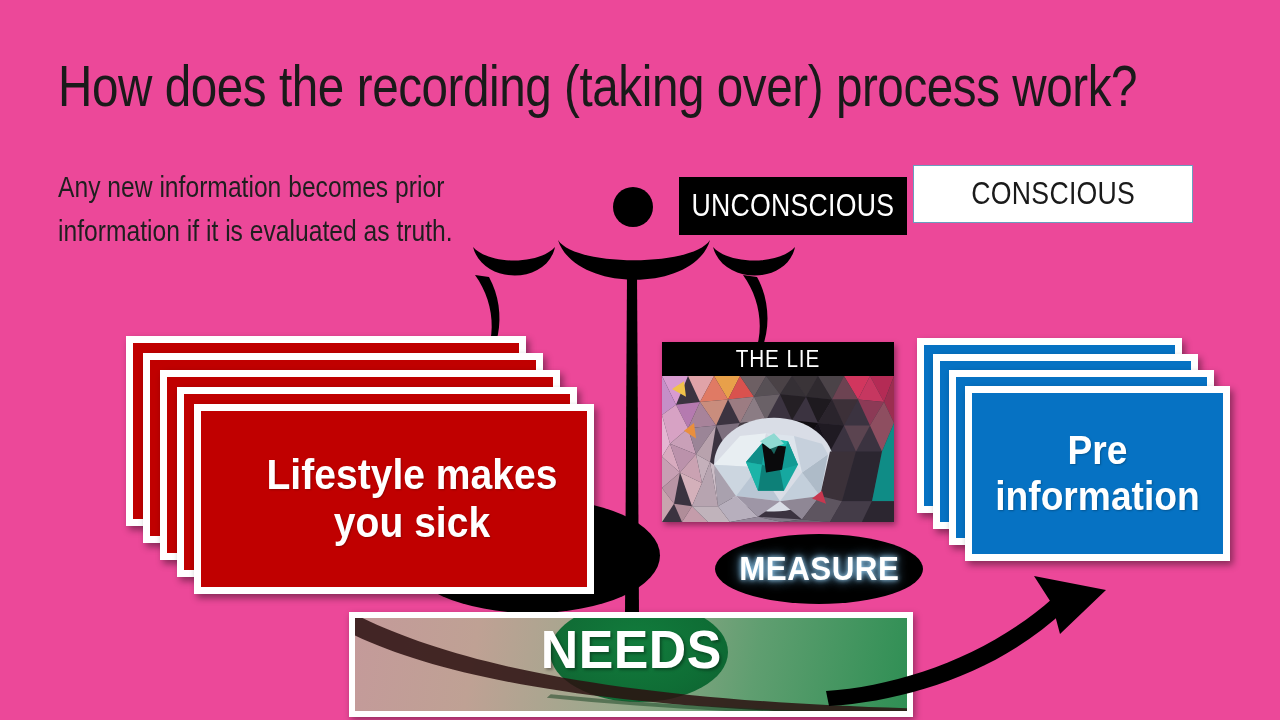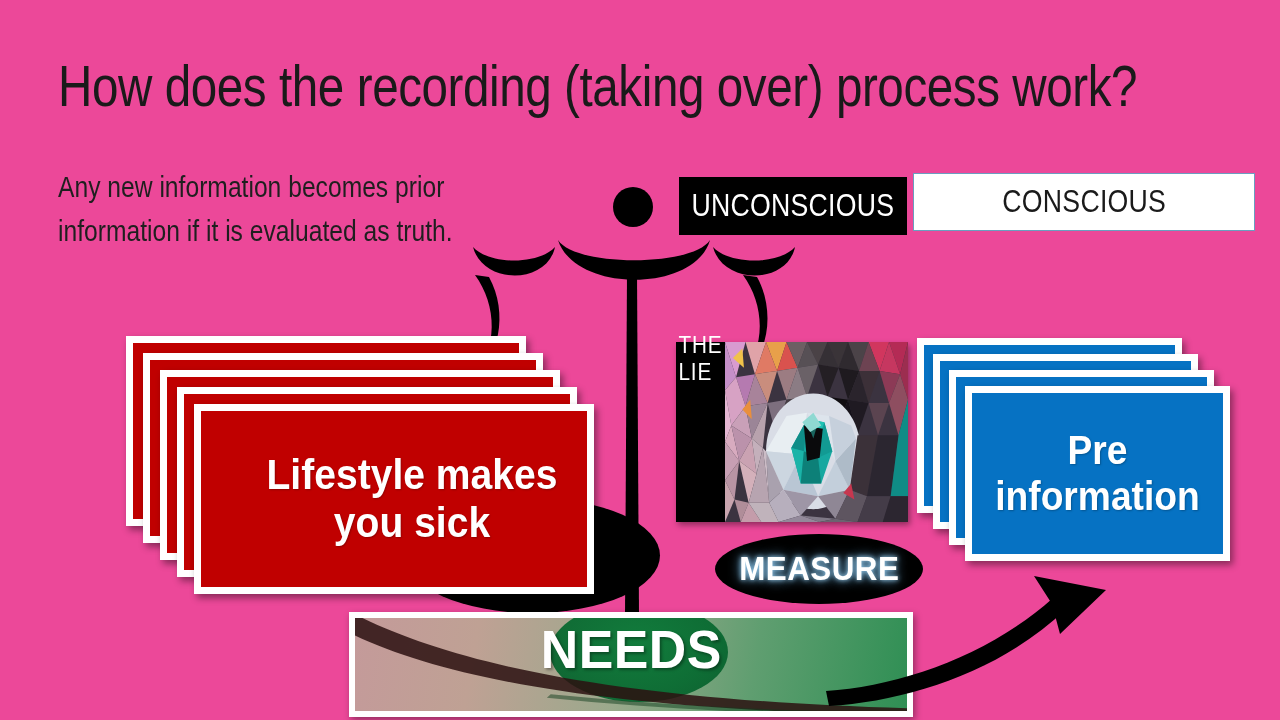--- a/index.html
+++ b/index.html
@@ -55,22 +55,22 @@
     margin-top: 29px;
   }
   #unconscious-box {
     left: 679px; top: 148px;
     width: 228px; height: 58px;
     background: #000000;
     color: #ffffff;
   }
   #unconscious-box .lbl { transform: scaleX(0.86); }
   #conscious-box {
-    left: 913px; top: 144px;
-    width: 342px; height: 58px;
+    left: 913px; top: 136px;
+    width: 280px; height: 58px;
     background: #ffffff;
     color: #1a1a1a;
     border: 1.5px solid #6a9ec0;
     box-sizing: border-box;
   }
   #conscious-box .lbl { transform: scaleX(0.86); }
 
   
   #scale { position: absolute; left: 455px; top: 185px; width: 360px; height: 450px; }
 
@@ -114,25 +114,27 @@
   #blue-front-text {
     font-size: 40px;
     line-height: 1.14;
     transform: scaleX(0.93);
     text-shadow: 1px 1px 2px rgba(0,0,0,0.25);
   }
 
   
   #lie-panel {
     position: absolute;
-    left: 676px; top: 342px;
+    left: 662px; top: 342px;
     width: 232px; height: 180px;
     background: #000000;
     box-shadow: 2px 3px 6px rgba(0,0,0,0.4);
     display: flex;
+    flex-direction: column;
+    text-align: right;
   }
   .lie-band {
     height: 34px;
     flex: 0 0 34px;
     background: #000000;
     color: #ffffff;
     display: flex;
     align-items: center;
     justify-content: center;
     font-size: 23px;

